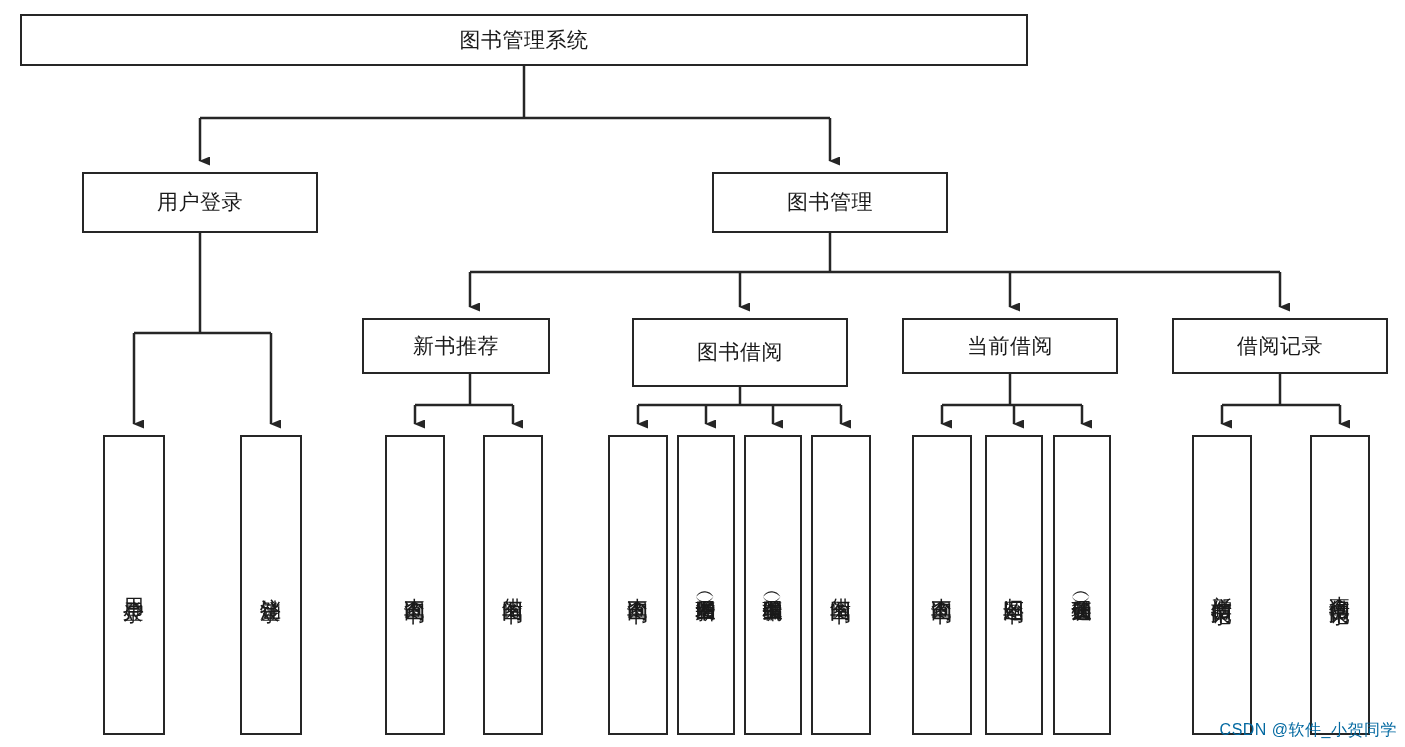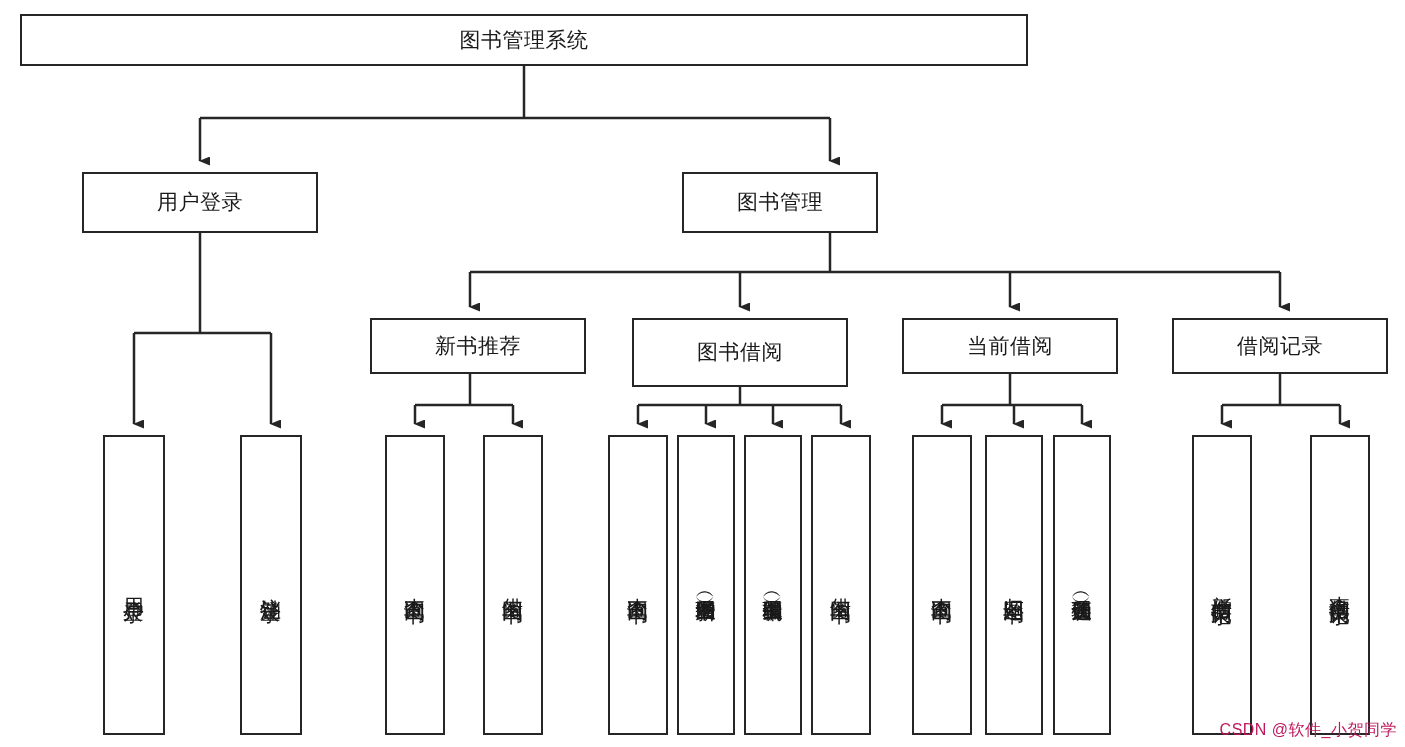--- a/index.html
+++ b/index.html
@@ -59,21 +59,21 @@
   }
   .node.vert.tight .label {
     font-size: 20px;
     letter-spacing: 0px;
   }
   #watermark {
     position: absolute;
     right: 8px;
     bottom: 6px;
     font-size: 16px;
-    color: #be185d;
+    color: #0369a1;
     white-space: nowrap;
     letter-spacing: 0.5px;
   }
 </style>
 </head>
 <body>
 
 <div id="canvas">
 
   <svg id="edges" viewBox="0 0 1405 747" width="1405" height="747" xmlns="http://www.w3.org/2000/svg">
@@ -119,24 +119,24 @@
       </g>
   </svg>
 
   <div id="nodes-layer">
       <div class="node horiz" style="left: 20px; top: 14px; width: 1008px; height: 52px;">
         <span class="label">图书管理系统</span>
       </div>
       <div class="node horiz" style="left: 82px; top: 172px; width: 236px; height: 61px;">
         <span class="label">用户登录</span>
       </div>
-      <div class="node horiz" style="left: 682px; top: 172px; width: 196px; height: 61px;">
+      <div class="node horiz" style="left: 712px; top: 172px; width: 236px; height: 61px;">
         <span class="label">图书管理</span>
       </div>
-      <div class="node horiz" style="left: 362px; top: 318px; width: 216px; height: 56px; margin-left: 8px;">
+      <div class="node horiz" style="left: 362px; top: 318px; width: 188px; height: 56px;">
         <span class="label">新书推荐</span>
       </div>
       <div class="node horiz" style="left: 632px; top: 318px; width: 216px; height: 69px;">
         <span class="label">图书借阅</span>
       </div>
       <div class="node horiz" style="left: 902px; top: 318px; width: 216px; height: 56px;">
         <span class="label">当前借阅</span>
       </div>
       <div class="node horiz" style="left: 1172px; top: 318px; width: 216px; height: 56px; text-align: center;">
         <span class="label">借阅记录</span>

